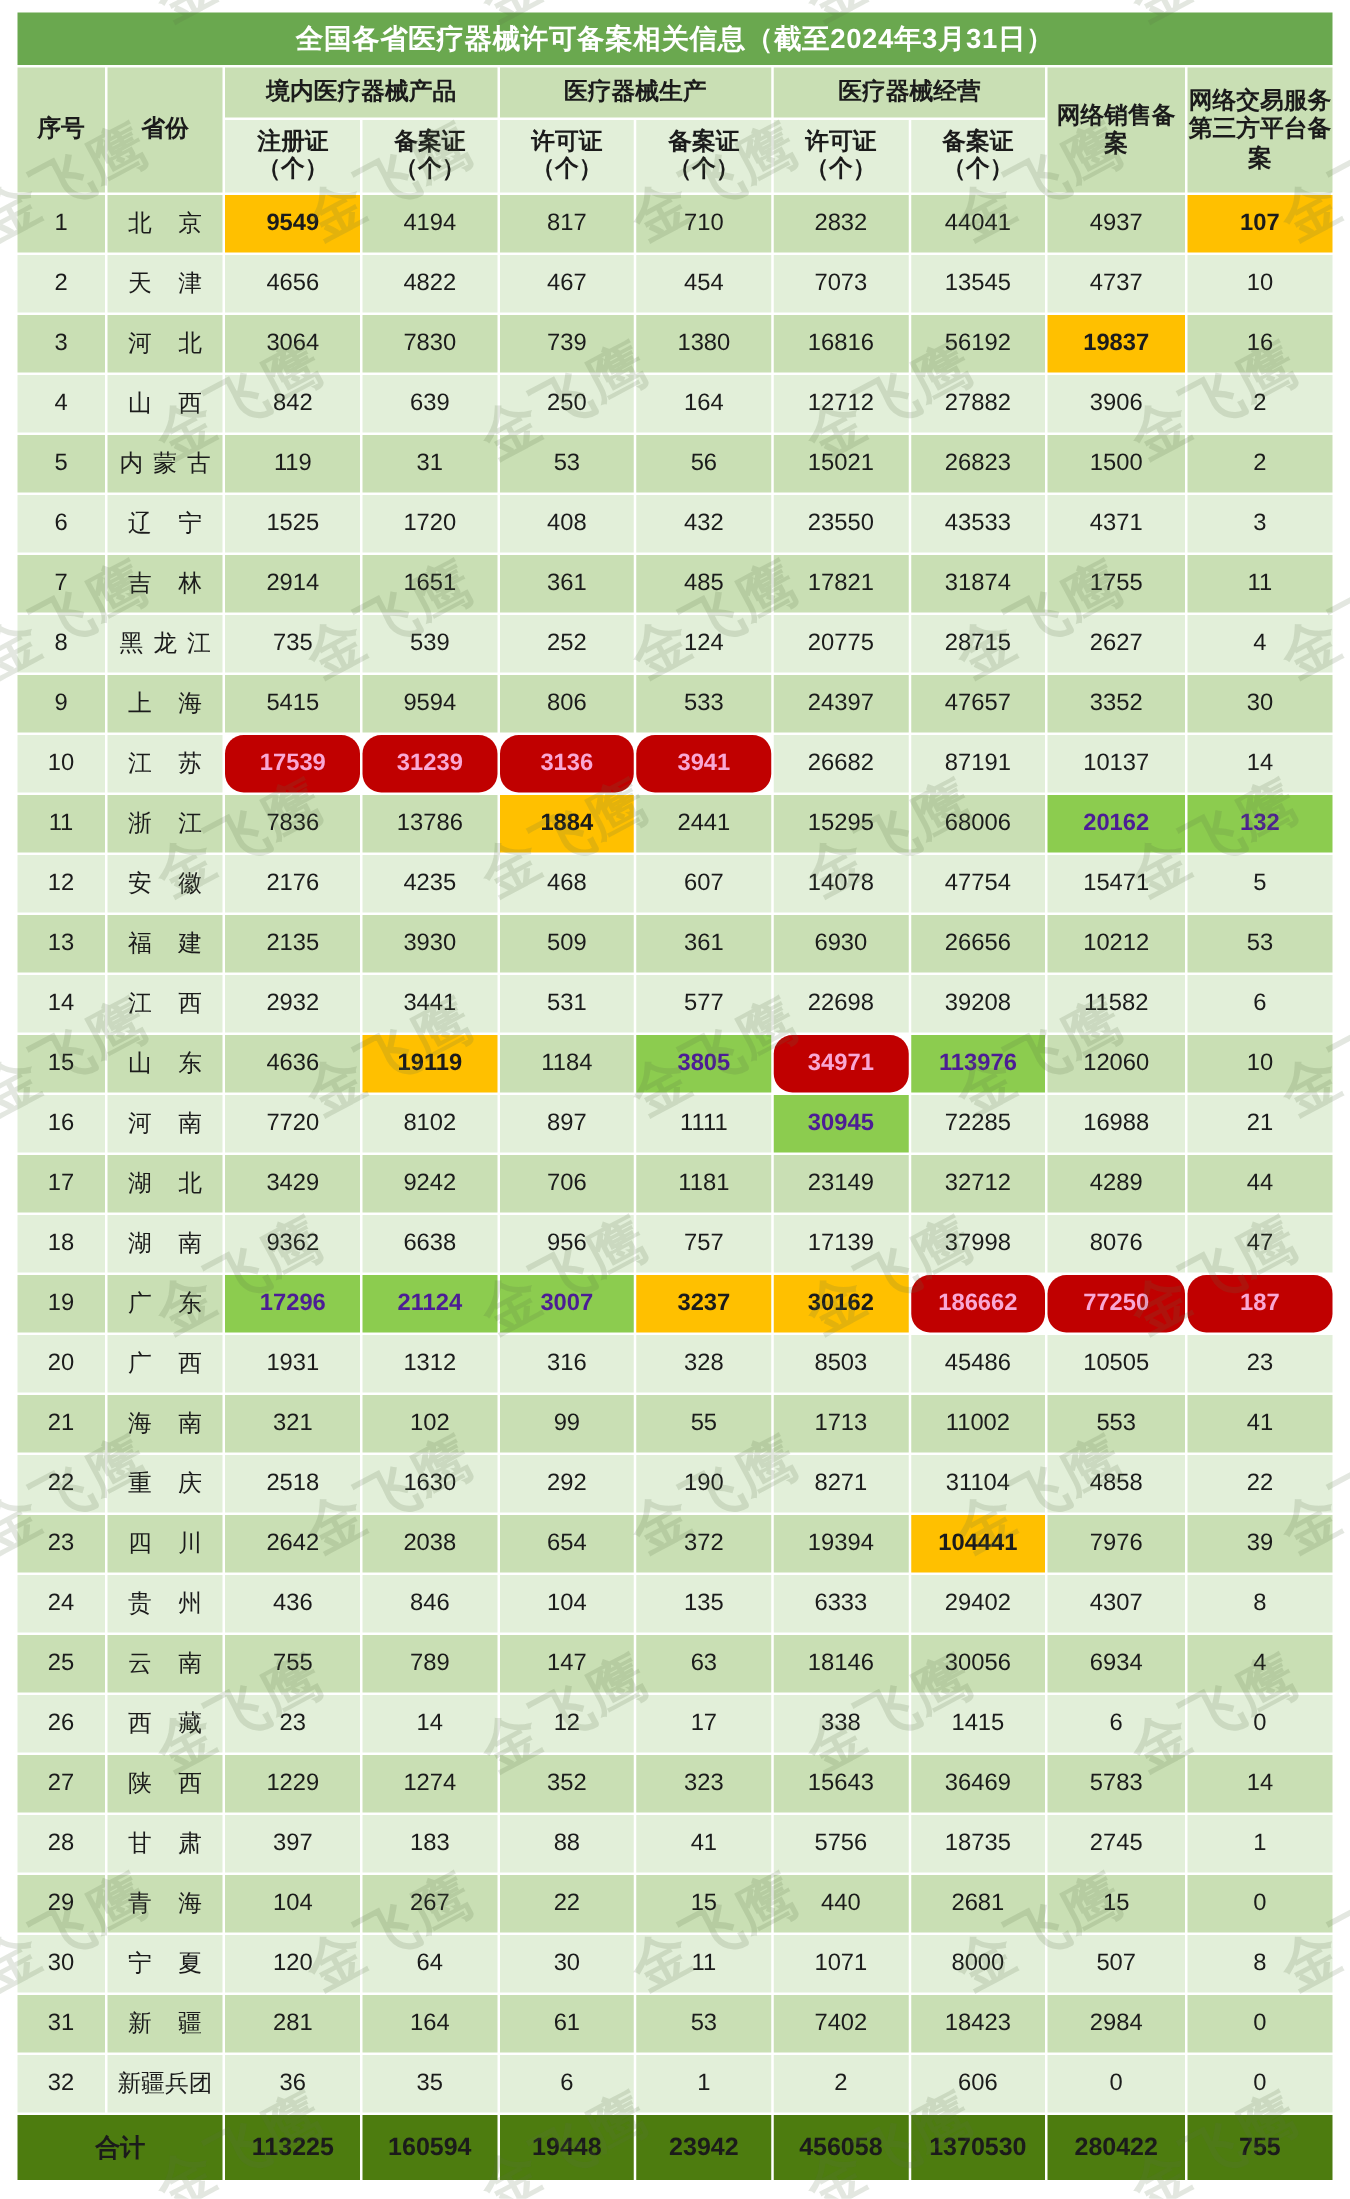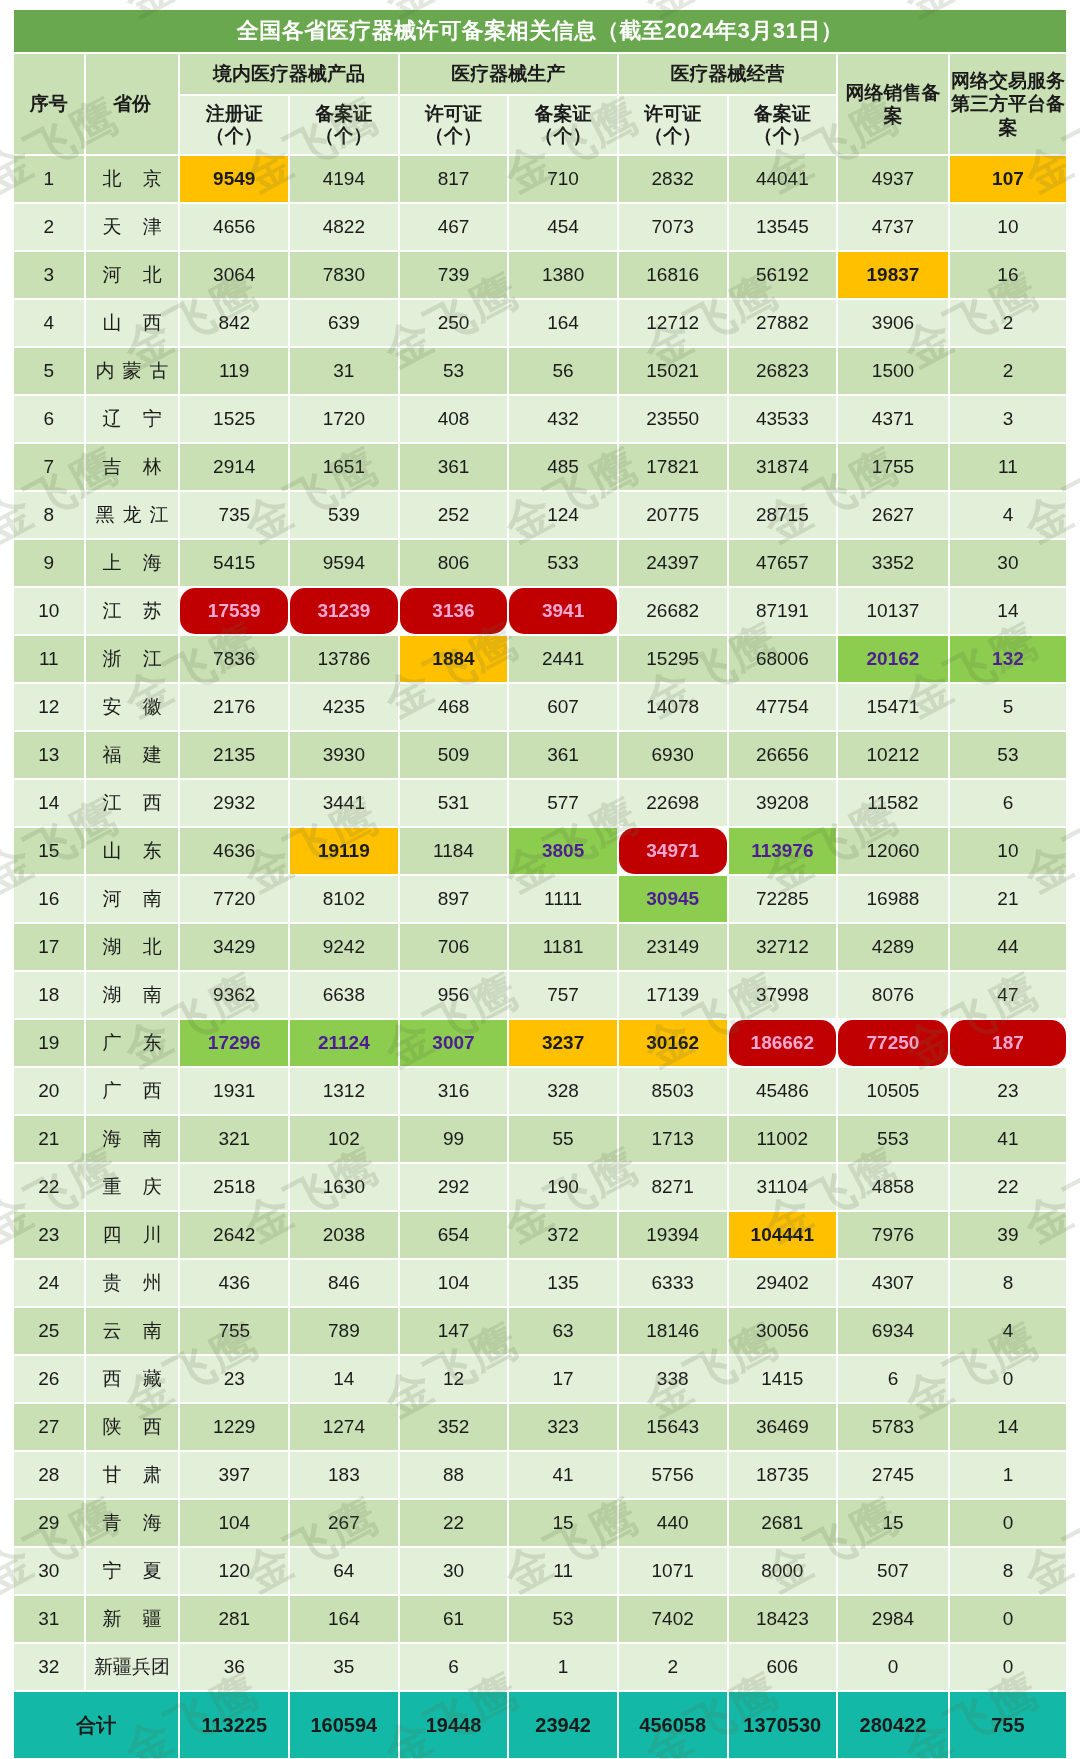--- a/index.html
+++ b/index.html
@@ -85,21 +85,21 @@
 
   .prov{letter-spacing:8px;text-indent:8px;font-size:19px;margin-left:37px;}
   .prov-narrow{letter-spacing:0;text-indent:0;font-size:18px;}
 
   
   td.hl-orange{background:#ffc000 !important;font-weight:700;color:#1b1b1b;margin-left:34px;}
   td.hl-green {background:#8ccc4f !important;font-weight:700;color:#4c1d95;}
   td.hl-red   {background:#c00000 !important;font-weight:700;color:#f9a8d4;border-radius:15px;}
 
   
-  .total-row td{background:#14b8a6;font-weight:700;font-size:20px;height:66px;}
+  .total-row td{background:#4d7c0f;font-weight:700;font-size:20px;height:52px;}
 
   
   col.c-idx {width:66px;}
   col.c-prov{width:88px;}
   col.c-num {width:102px;}
   col.c-net {width:104px;}
   col.c-plat{width:110px;}
 </style>
 </head>
 <body>

